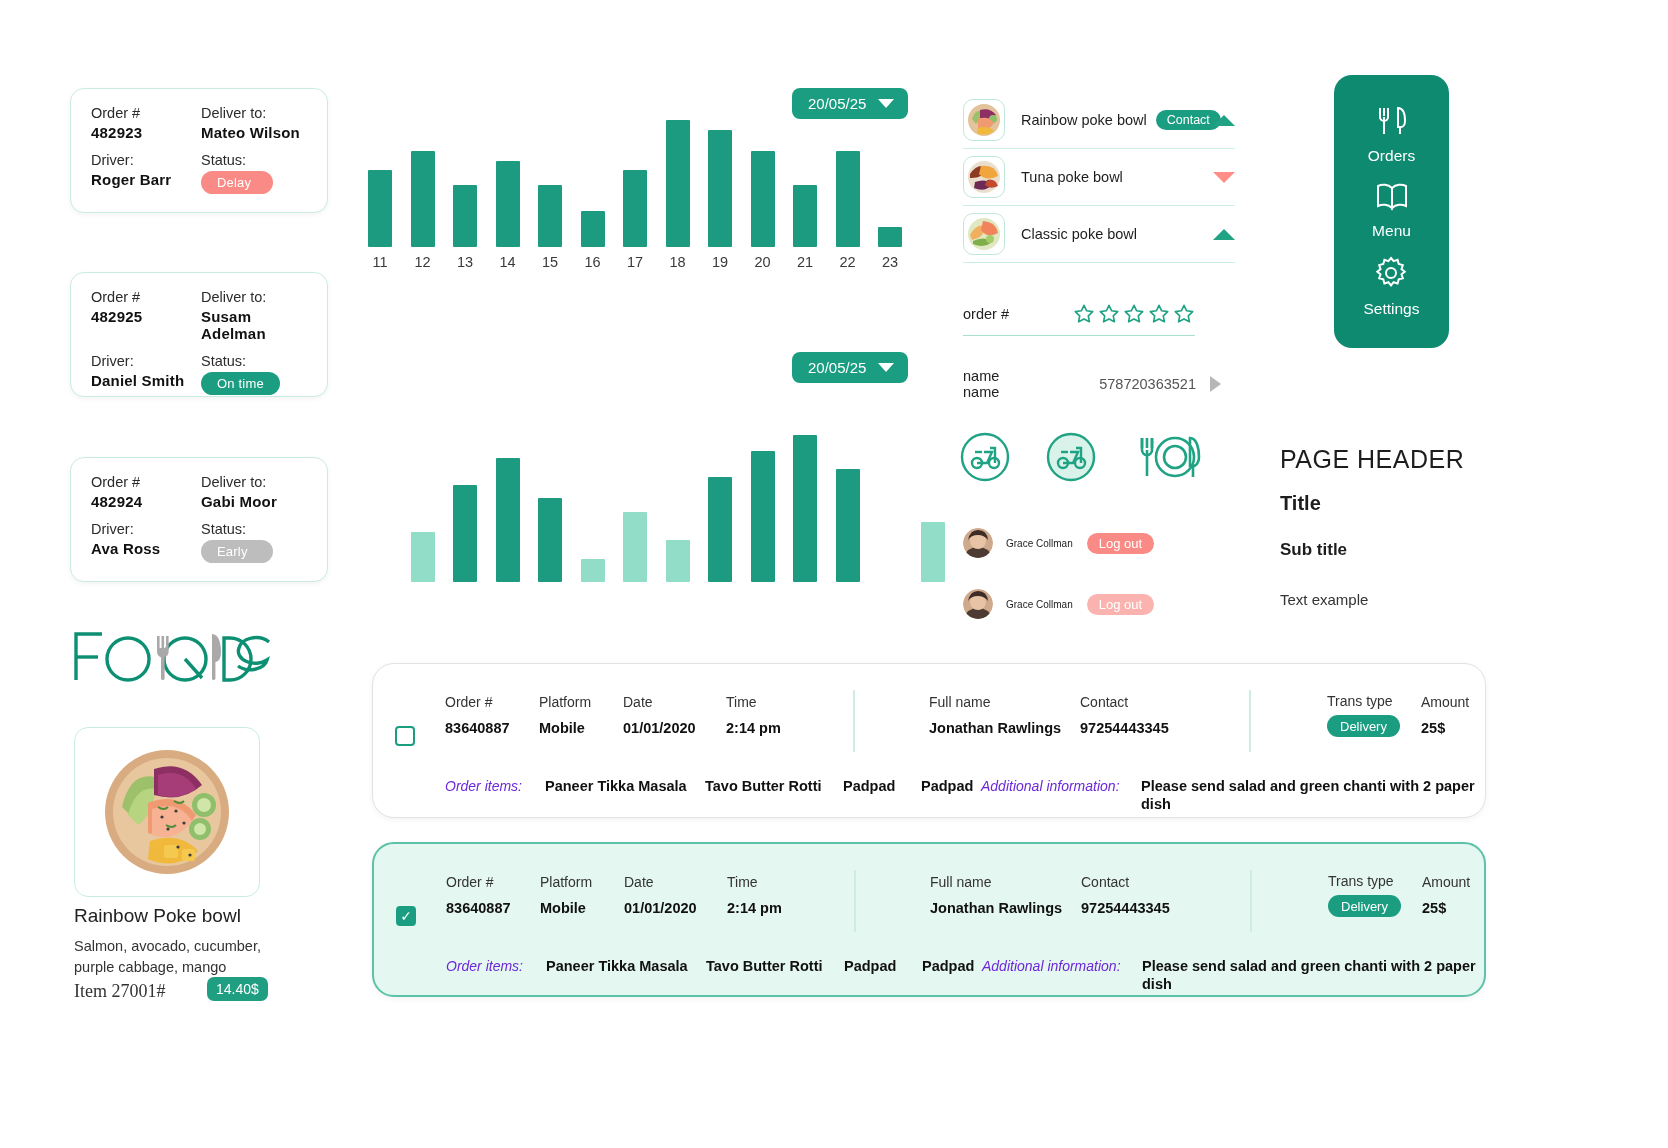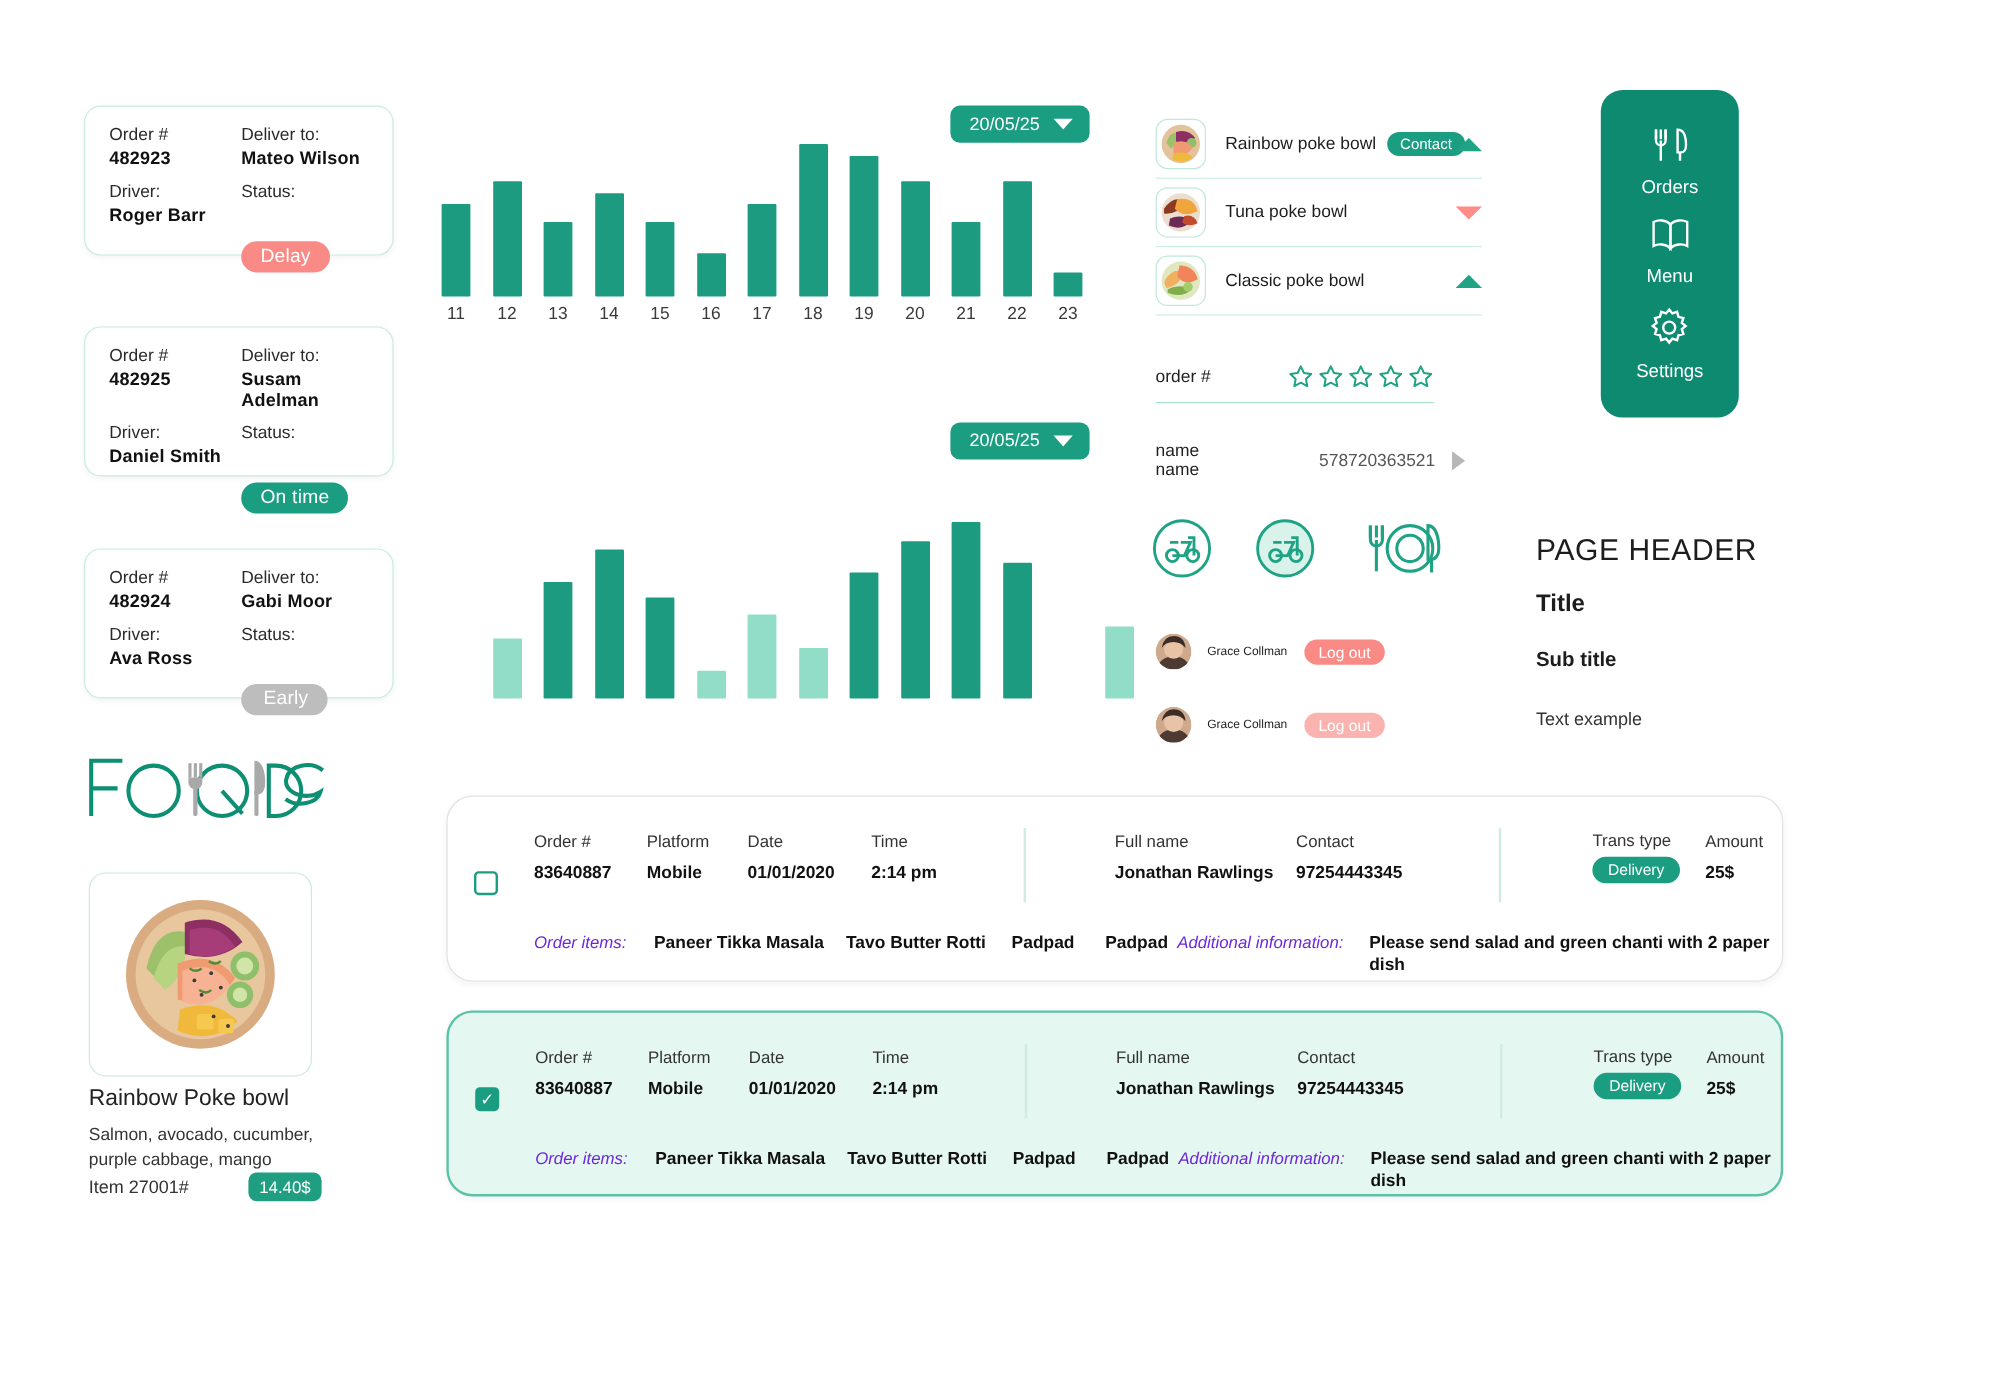--- a/index.html
+++ b/index.html
@@ -25,41 +25,41 @@
     border-radius:14px;
     box-shadow:0 2px 5px rgba(0,0,0,.05);
     padding:16px 20px;
   }
   .oc-grid { display:grid; grid-template-columns:110px 1fr; row-gap:3px; }
   .oc-lbl { font-size:14.5px; color:#2b2b2b; font-weight:400; }
   .oc-val { font-size:15px; color:#111; font-weight:700; letter-spacing:.2px; }
   .oc-row2 { margin-top:11px; }
   .pill {
     display:inline-block; border-radius:20px;
-    font-size:16px; color:#fff; text-align:right;
-    padding:4px 16px; min-width:72px; letter-spacing:.2px;margin-top:30px;
+    font-size:13px; color:#fff; text-align:left;
+    padding:4px 16px; min-width:72px; letter-spacing:.2px;
   }
   .pill.delay { background:#fa8a85; }
   .pill.ontime { background:#1a9d80; }
   .pill.early { background:#bdbdbd; }
 
   
   .logo-wrap { position:absolute; left:72px; top:628px; width:240px; height:56px; }
 
   
   .prod-img {
     position:absolute; left:74px; top:727px;
     width:186px; height:170px;
     border:1.5px solid #c9ece2; border-radius:14px;
     overflow:hidden; background:#fff;
     display:flex; align-items:center; justify-content:center;
   }
   .prod-title { position:absolute; left:74px; top:905px; font-size:19px; color:#222; }
   .prod-desc  { position:absolute; left:74px; top:936px; font-size:14.5px; color:#333; line-height:21px; width:190px; }
-  .prod-item  { position:absolute; left:74px; top:981px; font-size:15px; color:#333; }
+  .prod-item  { position:absolute; left:74px; top:981px; font-size:18px; color:#333;font-family:Liberation Serif, serif; }
   .prod-price {
     position:absolute; left:207px; top:977px;
     background:#1f9e82; color:#fff; font-size:14px;
     border-radius:7px; padding:4px 9px;
   }
 
   
   .chart { position:absolute; }
   .bars { position:absolute; bottom:0; left:0; display:flex; align-items:flex-end; }
   .bar-col { display:flex; flex-direction:column; align-items:center; justify-content:flex-end; }

